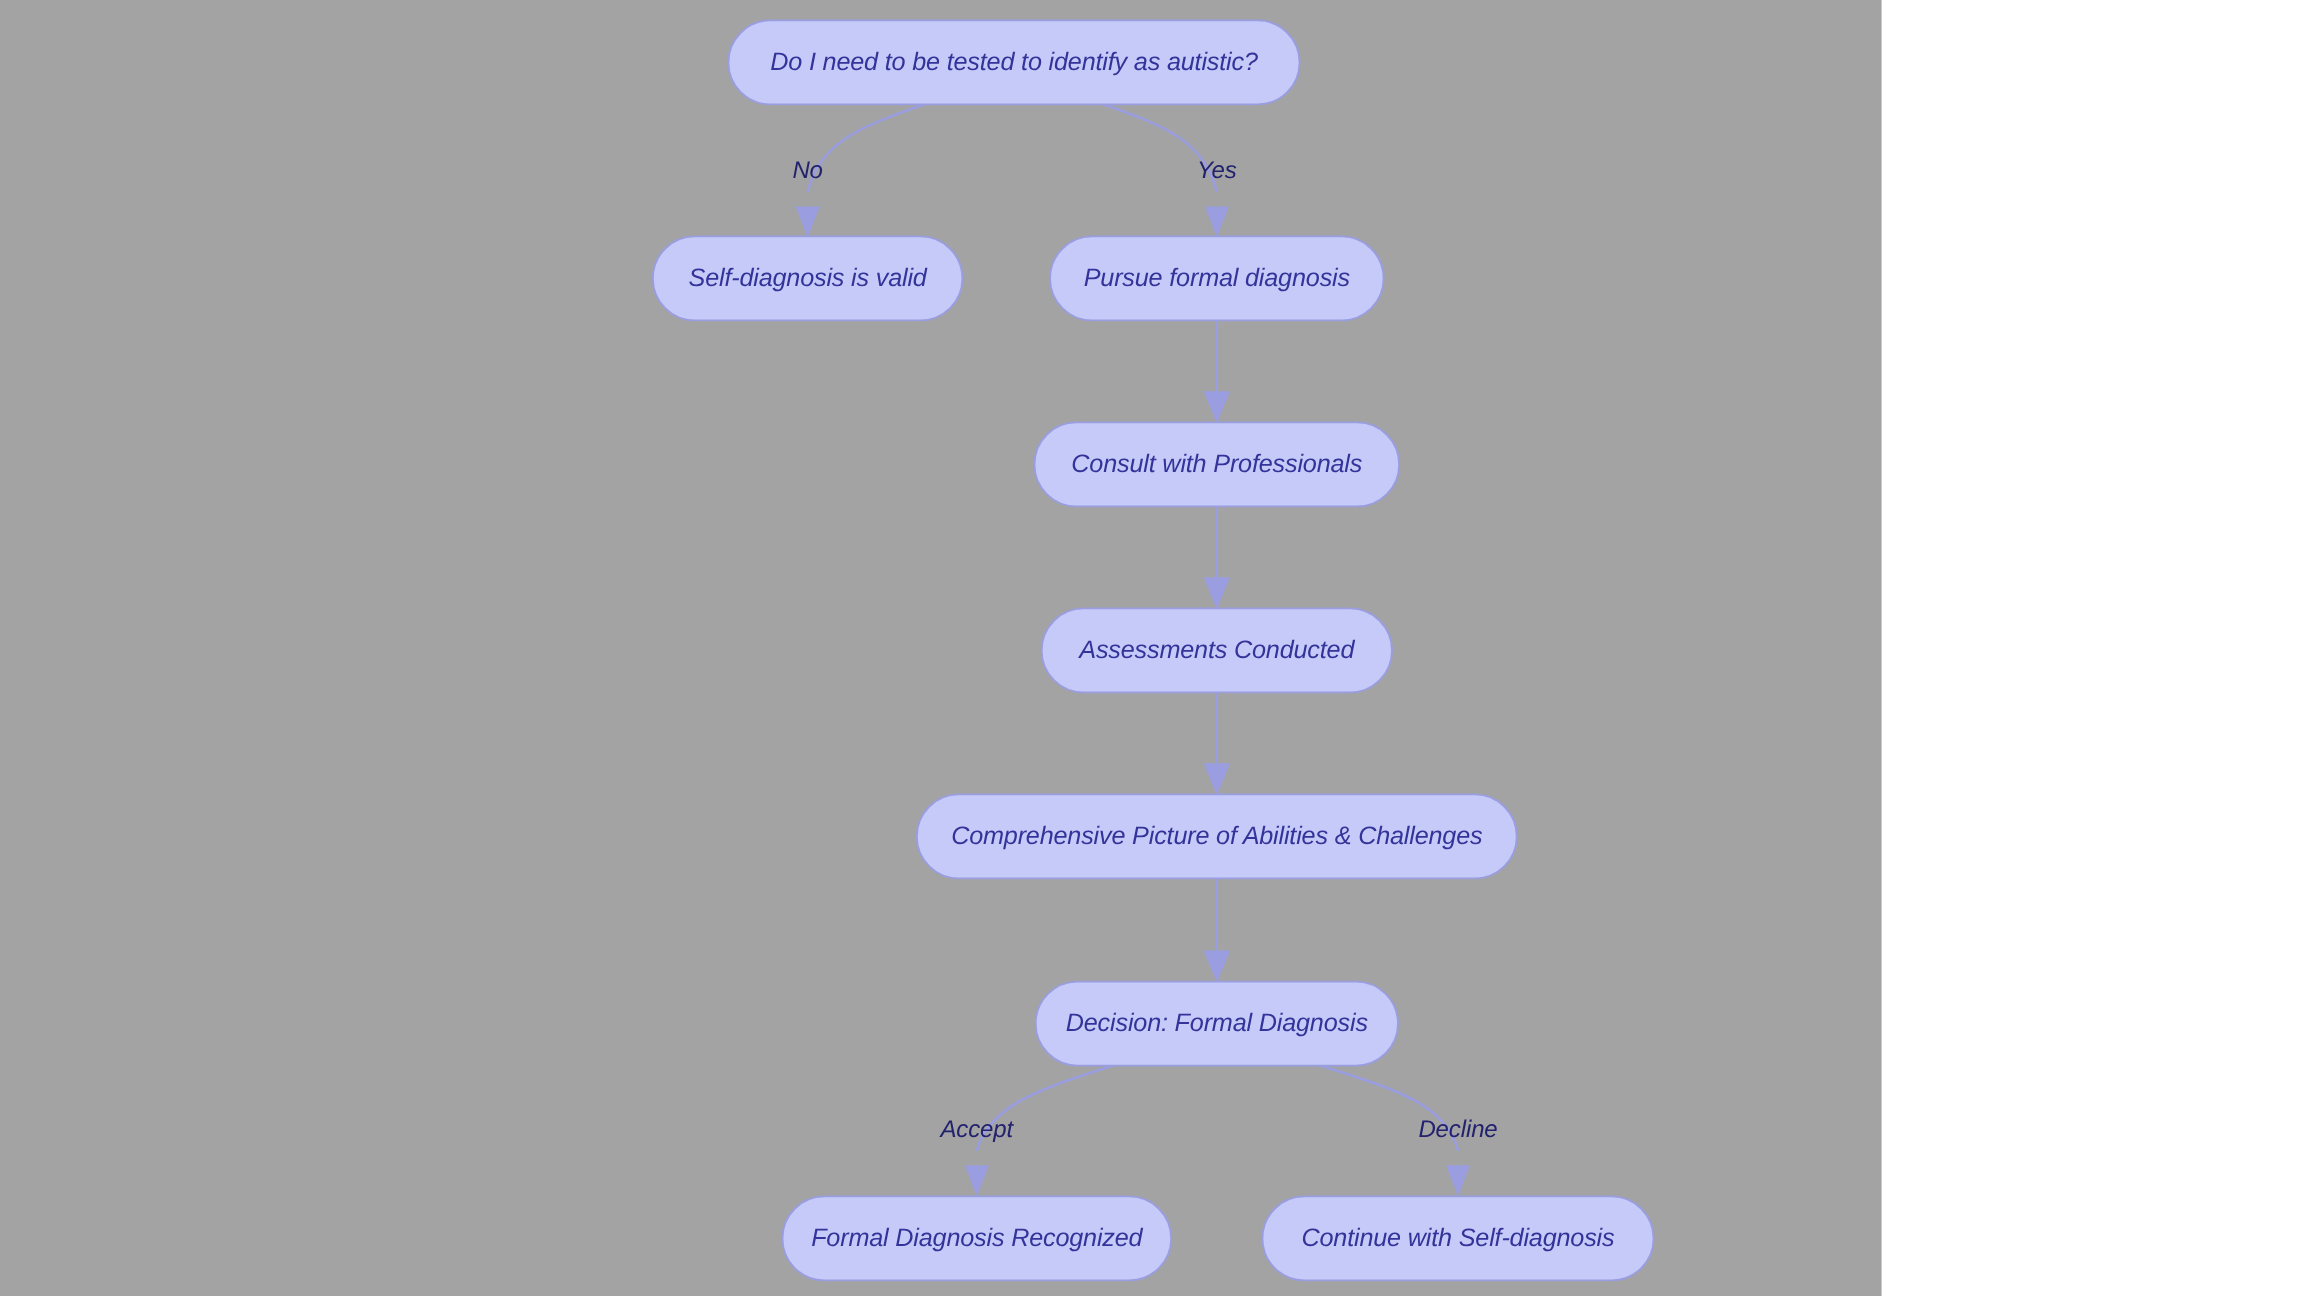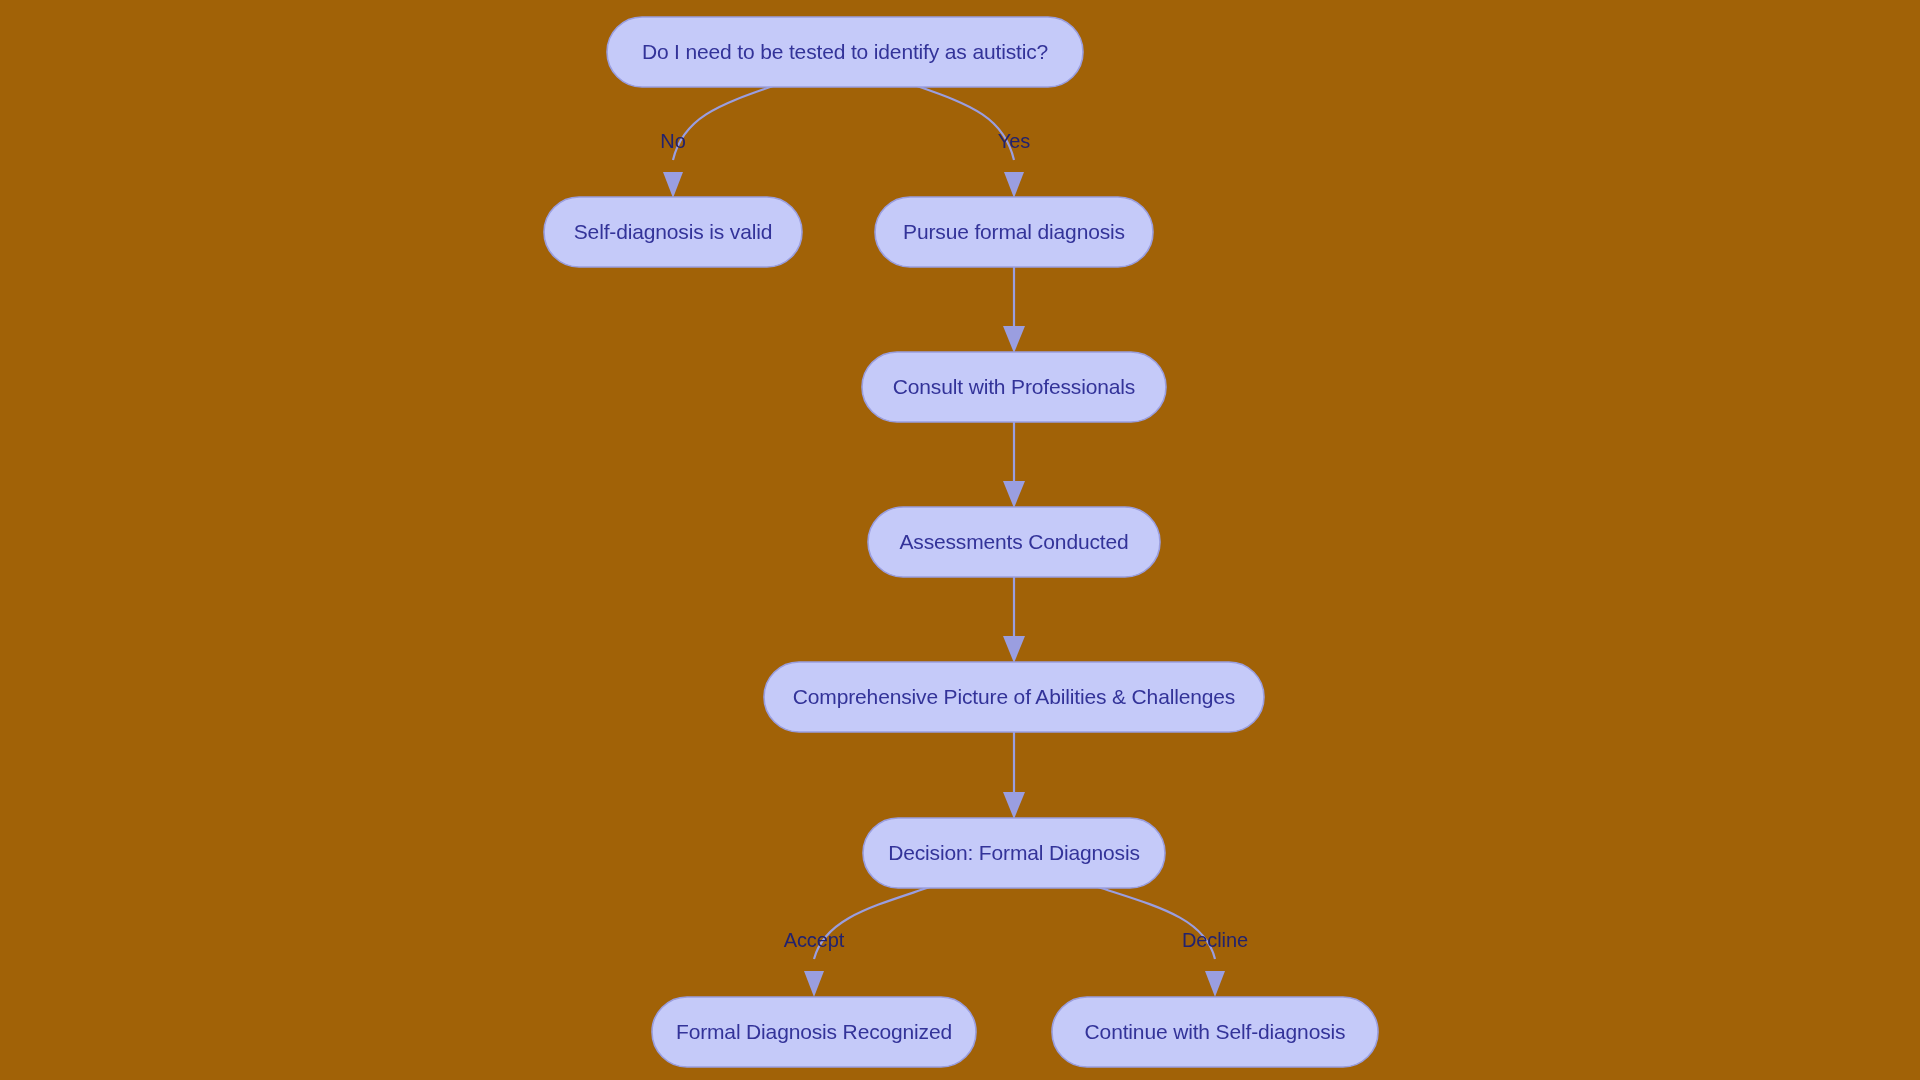--- a/index.html
+++ b/index.html
@@ -9,23 +9,24 @@
     background: #ffffff;
   }
   body {
     width: 1920px;
     height: 1080px;
     overflow: hidden;
     font-family: "Liberation Sans", sans-serif;
   }
   #flow-root {
     position: relative;
-    width: 1920px;
+    width: 1568px;
     height: 1080px;
-    background: #a16207;
+    background: #a3a3a3;
+    font-style: italic;
   }
   #flow-svg {
     display: block;
     width: 1920px;
     height: 1080px;
   }
   .node-shape {
     fill: #c5caf9;
     stroke: #9a9ee0;
     stroke-width: 1.6;

